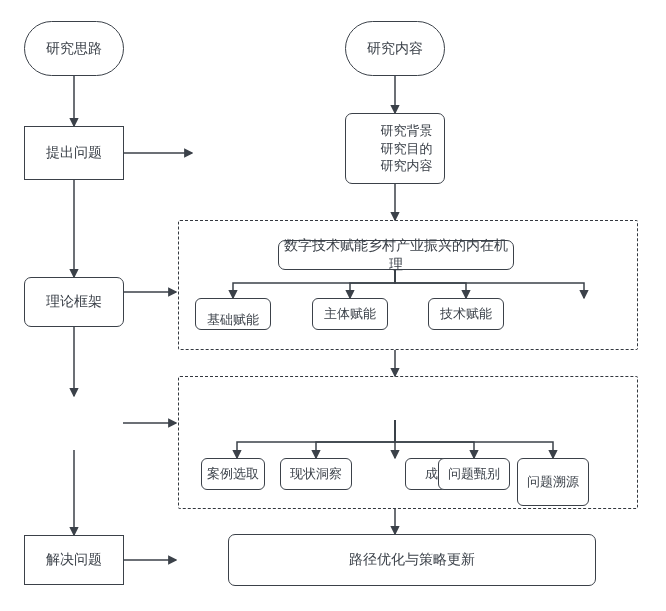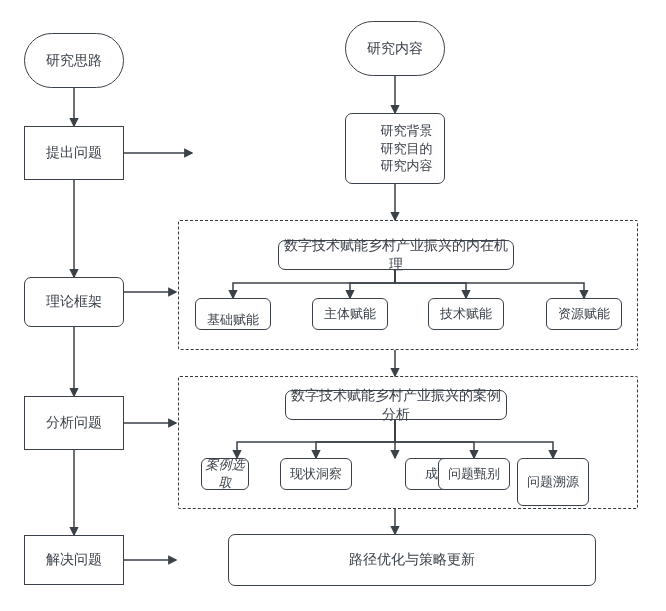--- a/index.html
+++ b/index.html
@@ -97,35 +97,32 @@
       <path d="M 395 270 L 395 283 L 584 283 L 584 298"></path>
 
       <path d="M 395 420 L 395 442 L 237 442 L 237 458"></path>
       <path d="M 395 420 L 395 442 L 316 442 L 316 458"></path>
       <path d="M 395 420 L 395 442 L 395 458"></path>
       <path d="M 395 420 L 395 442 L 474 442 L 474 458"></path>
       <path d="M 395 420 L 395 442 L 553 442 L 553 458"></path>
     </g>
   </svg>
 
-  <div class="node capsule fs14" style="left:24px; top:21px; width:100px; height:55px;margin-top:12px;">
+  <div class="node capsule fs14" style="left:24px; top:21px; width:100px; height:55px;">
     <span>研究思路</span>
   </div>
 
   <div class="node rect fs14" style="left:24px; top:126px; width:100px; height:54px;justify-content:center;">
     <span>提出问题</span>
   </div>
 
   <div class="node round fs14" style="left:24px; top:277px; width:100px; height:50px;">
     <span>理论框架</span>
   </div>
 
-  <div class="node rect fs14" style="left:24px; top:396px; width:100px; height:54px;">
-    <span>分析问题</span>
-  </div>
 
   <div class="node rect fs14" style="left:24px; top:535px; width:100px; height:50px;">
     <span>解决问题</span>
   </div>
 
   <div class="node capsule fs14" style="left:345px; top:21px; width:100px; height:55px;">
     <span>研究内容</span>
   </div>
 
   <div class="node round fs13 multiline" style="left:345px; top:113px; width:100px; height:71px;">
@@ -142,31 +139,25 @@
 
   <div class="node pill fs13" style="left:195px; top:298px; width:76px; height:32px;align-items:flex-end;">
     <span>基础赋能</span>
   </div>
   <div class="node pill fs13" style="left:312px; top:298px; width:76px; height:32px;">
     <span>主体赋能</span>
   </div>
   <div class="node pill fs13" style="left:428px; top:298px; width:76px; height:32px;">
     <span>技术赋能</span>
   </div>
-  <div class="node pill fs13" style="left:546px; top:298px; width:76px; height:32px;">
-    <span>资源赋能</span>
-  </div>
 
   <div class="group" style="left:178px; top:376px; width:460px; height:133px;"></div>
 
-  <div class="node round fs14" style="left:285px; top:390px; width:222px; height:30px;">
-    <span>数字技术赋能乡村产业振兴的案例分析</span>
-  </div>
 
-  <div class="node pill fs13" style="left:201px; top:458px; width:48px; height:32px;font-style:italic;">
+  <div class="node pill fs13" style="left:201px; top:458px; width:64px; height:32px;">
     <span>案例选取</span>
   </div>
   <div class="node pill fs13" style="left:280px; top:458px; width:72px; height:32px;">
     <span>现状洞察</span>
   </div>
   <div class="node pill fs13" style="left:359px; top:458px; width:92px; height:32px;margin-left:46px;">
     <span>成效评估</span>
   </div>
   <div class="node pill fs13" style="left:438px; top:458px; width:72px; height:32px;">
     <span>问题甄别</span>

